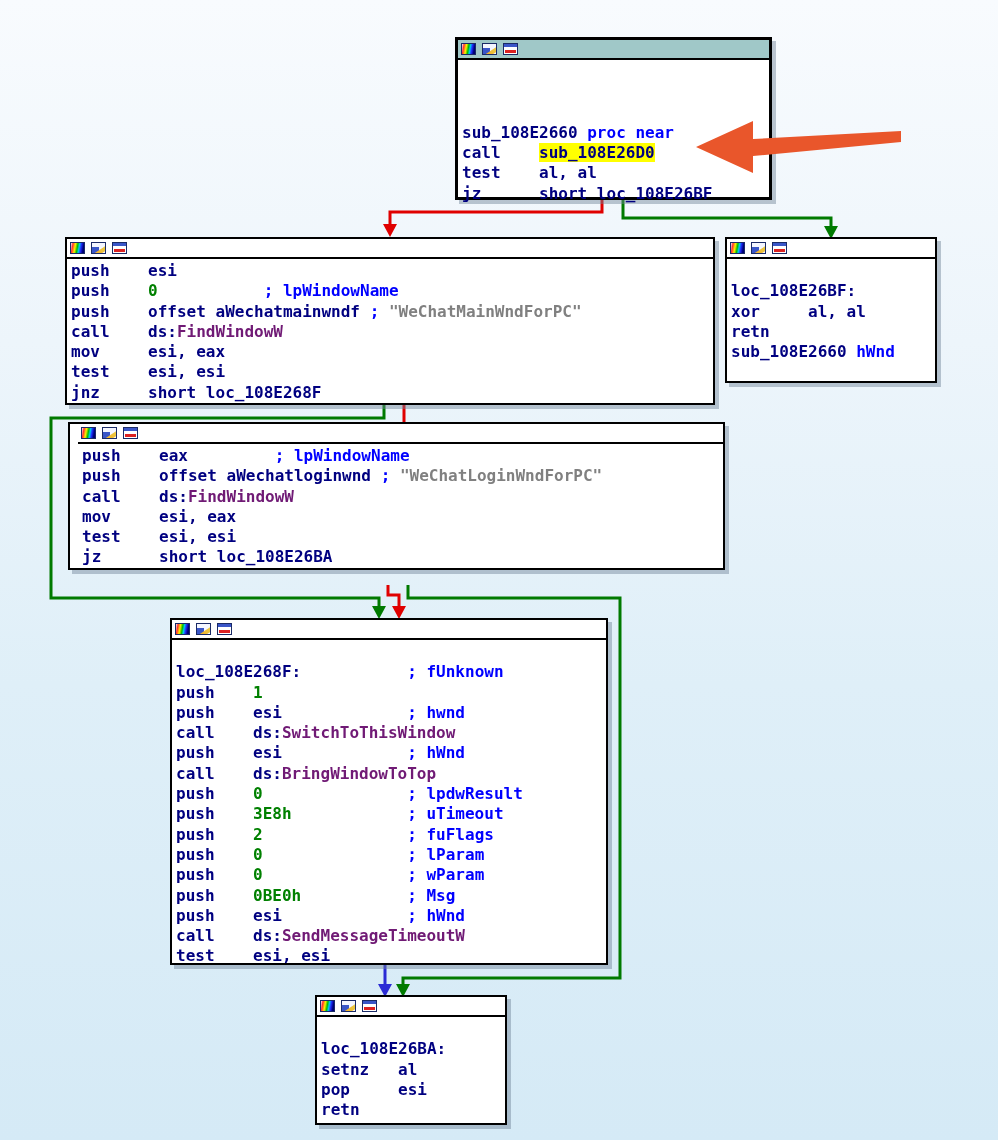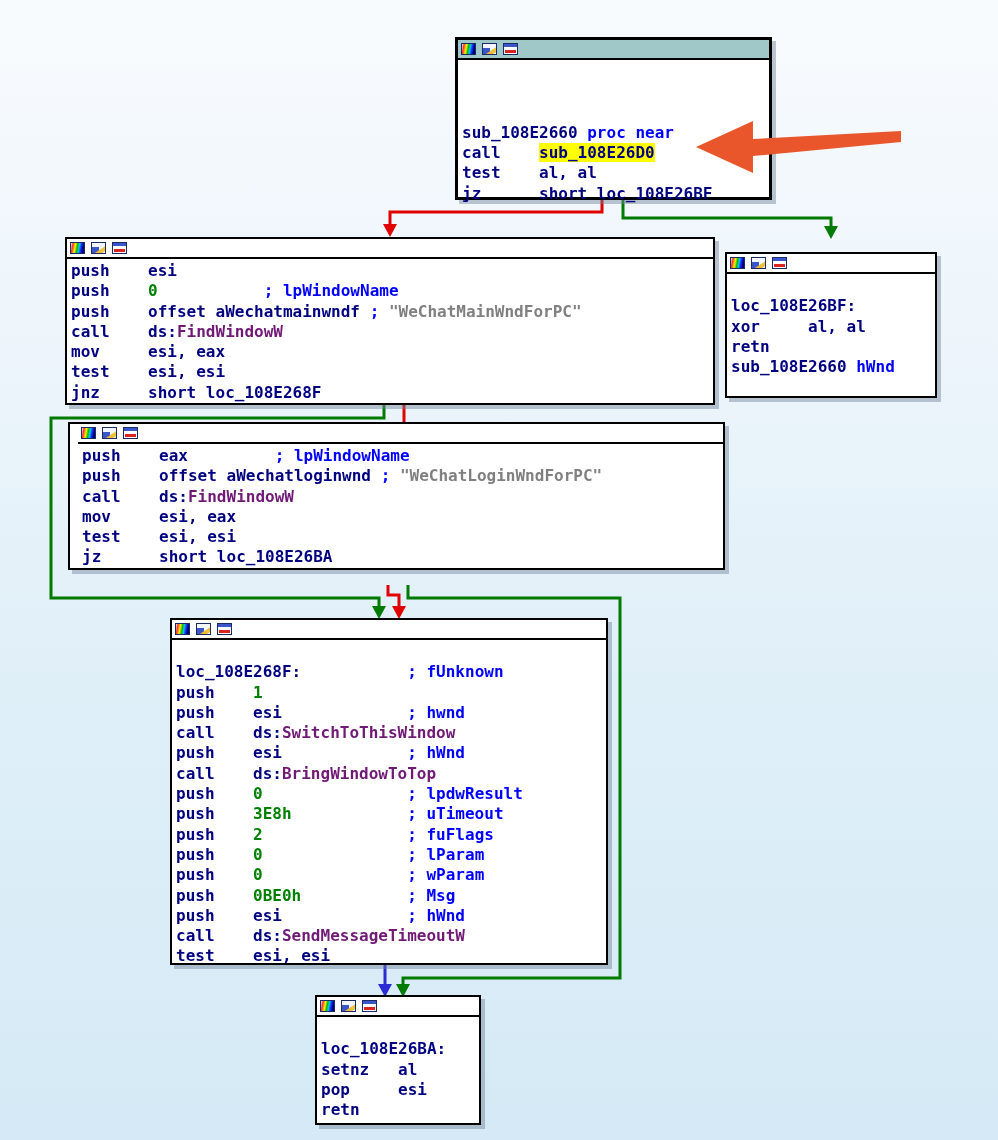--- a/index.html
+++ b/index.html
@@ -98,21 +98,21 @@
       <div class="content"><div class="line">&nbsp;</div><div class="line">&nbsp;</div><div class="line">&nbsp;</div><div class="line"><span class="c-n">sub_108E2660 </span><span class="c-k">proc near</span></div><div class="line"><span class="c-n">call    </span><span class="c-hl">sub_108E26D0</span></div><div class="line"><span class="c-n">test    al, al</span></div><div class="line"><span class="c-n">jz      short loc_108E26BF</span></div></div>
     </div>
     <div class="block" style="left: 65px; top: 237px; width: 650px; height: 168px;">
       <div class="titlebar">
         <span class="tb-icon icon-palette"></span>
         <span class="tb-icon icon-edit"></span>
         <span class="tb-icon icon-window"></span>
       </div>
       <div class="content"><div class="line"><span class="c-n">push    esi</span></div><div class="line"><span class="c-n">push    </span><span class="c-g">0</span><span class="c-n">           </span><span class="c-k">; lpWindowName</span></div><div class="line"><span class="c-n">push    offset aWechatmainwndf </span><span class="c-k">; </span><span class="c-s">"WeChatMainWndForPC"</span></div><div class="line"><span class="c-n">call    ds:</span><span class="c-m">FindWindowW</span></div><div class="line"><span class="c-n">mov     esi, eax</span></div><div class="line"><span class="c-n">test    esi, esi</span></div><div class="line"><span class="c-n">jnz     short loc_108E268F</span></div></div>
     </div>
-    <div class="block" style="left: 725px; top: 252px; width: 212px; height: 146px;">
+    <div class="block" style="left: 725px; top: 237px; width: 212px; height: 146px;">
       <div class="titlebar">
         <span class="tb-icon icon-palette"></span>
         <span class="tb-icon icon-edit"></span>
         <span class="tb-icon icon-window"></span>
       </div>
       <div class="content"><div class="line">&nbsp;</div><div class="line"><span class="c-n">loc_108E26BF:</span></div><div class="line"><span class="c-n">xor     al, al</span></div><div class="line"><span class="c-n">retn</span></div><div class="line"><span class="c-n">sub_108E2660 </span><span class="c-k">hWnd</span></div></div>
     </div>
     <div class="block" style="left: 68px; top: 422px; width: 657px; height: 148px; padding-left: 8px;">
       <div class="titlebar">
         <span class="tb-icon icon-palette"></span>
@@ -122,21 +122,21 @@
       <div class="content"><div class="line"><span class="c-n">push    eax</span><span class="c-n">         </span><span class="c-k">; lpWindowName</span></div><div class="line"><span class="c-n">push    offset aWechatloginwnd </span><span class="c-k">; </span><span class="c-s">"WeChatLoginWndForPC"</span></div><div class="line"><span class="c-n">call    ds:</span><span class="c-m">FindWindowW</span></div><div class="line"><span class="c-n">mov     esi, eax</span></div><div class="line"><span class="c-n">test    esi, esi</span></div><div class="line"><span class="c-n">jz      short loc_108E26BA</span></div></div>
     </div>
     <div class="block" style="left: 170px; top: 618px; width: 438px; height: 347px;">
       <div class="titlebar">
         <span class="tb-icon icon-palette"></span>
         <span class="tb-icon icon-edit"></span>
         <span class="tb-icon icon-window"></span>
       </div>
       <div class="content"><div class="line">&nbsp;</div><div class="line"><span class="c-n">loc_108E268F:</span><span class="c-n">           </span><span class="c-k">; fUnknown</span></div><div class="line"><span class="c-n">push    </span><span class="c-g">1</span></div><div class="line"><span class="c-n">push    esi</span><span class="c-n">             </span><span class="c-k">; hwnd</span></div><div class="line"><span class="c-n">call    ds:</span><span class="c-m">SwitchToThisWindow</span></div><div class="line"><span class="c-n">push    esi</span><span class="c-n">             </span><span class="c-k">; hWnd</span></div><div class="line"><span class="c-n">call    ds:</span><span class="c-m">BringWindowToTop</span></div><div class="line"><span class="c-n">push    </span><span class="c-g">0</span><span class="c-n">               </span><span class="c-k">; lpdwResult</span></div><div class="line"><span class="c-n">push    </span><span class="c-g">3E8h</span><span class="c-n">            </span><span class="c-k">; uTimeout</span></div><div class="line"><span class="c-n">push    </span><span class="c-g">2</span><span class="c-n">               </span><span class="c-k">; fuFlags</span></div><div class="line"><span class="c-n">push    </span><span class="c-g">0</span><span class="c-n">               </span><span class="c-k">; lParam</span></div><div class="line"><span class="c-n">push    </span><span class="c-g">0</span><span class="c-n">               </span><span class="c-k">; wParam</span></div><div class="line"><span class="c-n">push    </span><span class="c-g">0BE0h</span><span class="c-n">           </span><span class="c-k">; Msg</span></div><div class="line"><span class="c-n">push    esi</span><span class="c-n">             </span><span class="c-k">; hWnd</span></div><div class="line"><span class="c-n">call    ds:</span><span class="c-m">SendMessageTimeoutW</span></div><div class="line"><span class="c-n">test    esi, esi</span></div></div>
     </div>
-    <div class="block" style="left: 315px; top: 995px; width: 166px; height: 130px;">
+    <div class="block" style="left: 315px; top: 995px; width: 192px; height: 130px;">
       <div class="titlebar">
         <span class="tb-icon icon-palette"></span>
         <span class="tb-icon icon-edit"></span>
         <span class="tb-icon icon-window"></span>
       </div>
       <div class="content"><div class="line">&nbsp;</div><div class="line"><span class="c-n">loc_108E26BA:</span></div><div class="line"><span class="c-n">setnz   al</span></div><div class="line"><span class="c-n">pop     esi</span></div><div class="line"><span class="c-n">retn</span></div></div>
     </div>
     <svg width="998" height="1140" class="layer" id="annotation-layer">
       <polygon points="696,147 753,121 753,139 901,131 901,142 753,156 753,173" fill="#E9562B"></polygon>
     </svg>

